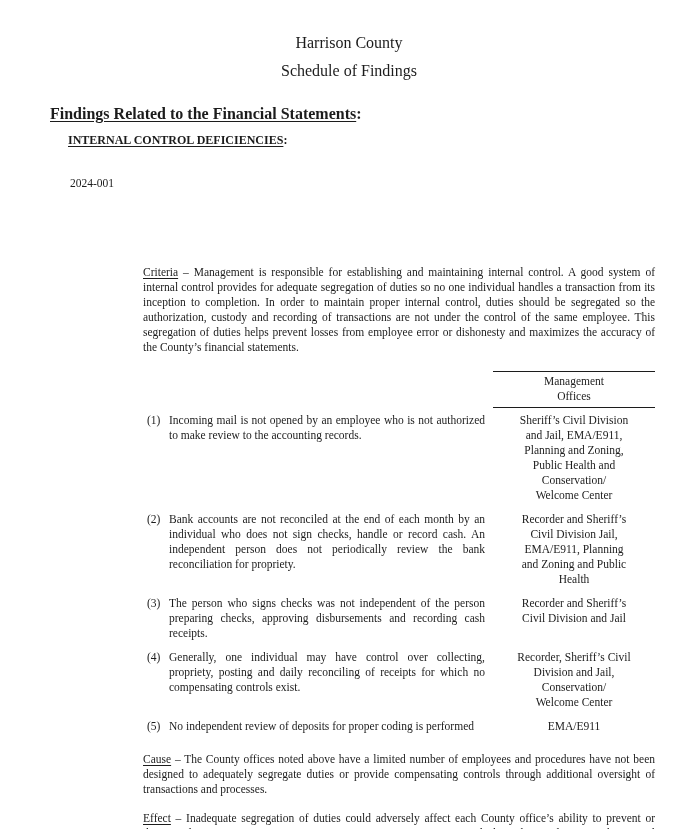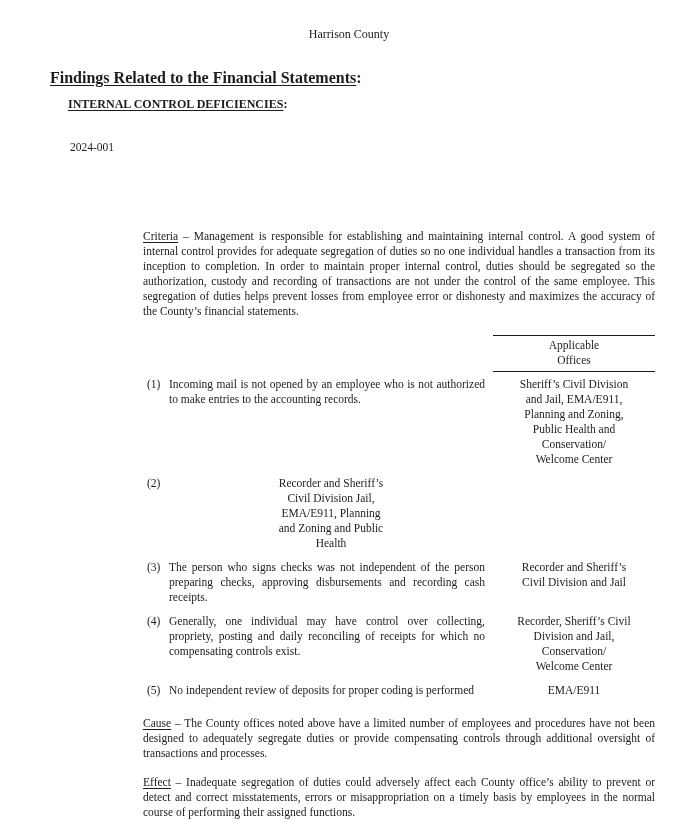--- a/index.html
+++ b/index.html
@@ -18,21 +18,22 @@
     font-family: "Liberation Serif", "DejaVu Serif", serif;
     font-size: 11.5px;
     line-height: 15px;
     overflow: hidden;
   }
   .doc-header {
     text-align: center;
   }
   .doc-header .title-line {
     margin-bottom: 13px;
-    font-size: 12px;
+    font-size: 16px;
+    margin-top: 8px;
   }
   .u {
     text-decoration: underline;
     text-underline-offset: 2px;
   }
   .h1 {
     font-weight: bold;
     font-size: 16px;
     margin: 28px 0 12px 2px;
   }
@@ -98,56 +99,58 @@
     white-space: pre-line;
   }
 </style>
 </head>
 <body>
 
 <div class="page">
 
   <div class="doc-header">
     <div class="title-line">Harrison County</div>
+    <div class="title-line">Schedule of Findings</div>
   </div>
 
   <div class="h1"><span class="u">Findings Related to the Financial Statements</span><span>:</span></div>
 
   <div class="h2"><span class="u">INTERNAL CONTROL DEFICIENCIES</span><span>:</span></div>
 
   <div class="finding-row">
     <div class="finding-number">2024-001</div>
   </div>
 
   <div class="content">
 
     <p class="para"><span class="u">Criteria</span><span> – Management is responsible for establishing and maintaining internal control.  A good system of internal control provides for adequate segregation of duties so no one individual handles a transaction from its inception to completion.  In order to maintain proper internal control, duties should be segregated so the authorization, custody and recording of transactions are not under the control of the same employee.   This segregation of duties helps prevent losses from employee error or dishonesty and maximizes the accuracy of the County’s financial statements.</span></p>
 
 
     <div class="offices-table">
 
       <div class="thead-row">
         <div></div>
-        <div class="thead-cell">Applicable
+        <div class="thead-cell">Management
 Offices</div>
       </div>
 
       <div class="trow">
         <div class="cell-marker">(1)</div>
-        <div class="cell-desc">Incoming mail is not opened by an employee who is not authorized to make entries to the accounting records.</div>
+        <div class="cell-desc">Incoming mail is not opened by an employee who is not authorized to make review to the accounting records.</div>
         <div class="cell-offices">Sheriff’s Civil Division
 and Jail, EMA/E911,
 Planning and Zoning,
 Public Health and
 Conservation/
 Welcome Center</div>
       </div>
 
       <div class="trow">
         <div class="cell-marker">(2)</div>
+        <div class="cell-desc">Bank accounts are not reconciled at the end of each month by an individual who does not sign checks, handle or record cash.  An independent person does not periodically review the bank reconciliation for propriety.</div>
         <div class="cell-offices">Recorder and Sheriff’s
 Civil Division Jail,
 EMA/E911, Planning
 and Zoning and Public
 Health</div>
       </div>
 
       <div class="trow">
         <div class="cell-marker">(3)</div>
         <div class="cell-desc">The person who signs checks was not independent of the person preparing checks, approving disbursements and recording cash receipts.</div>

